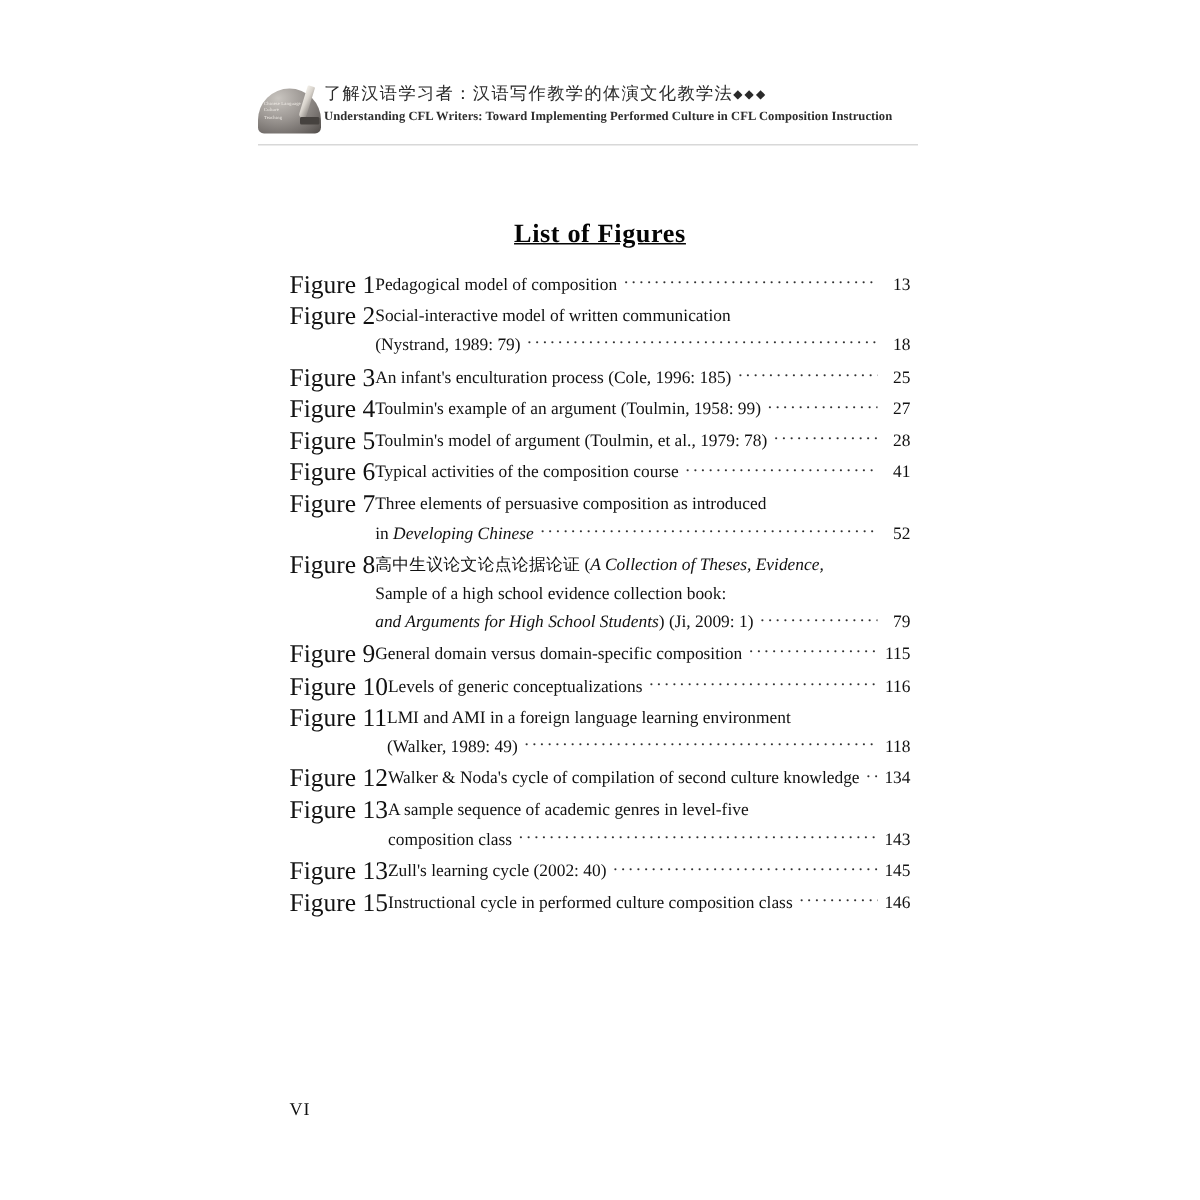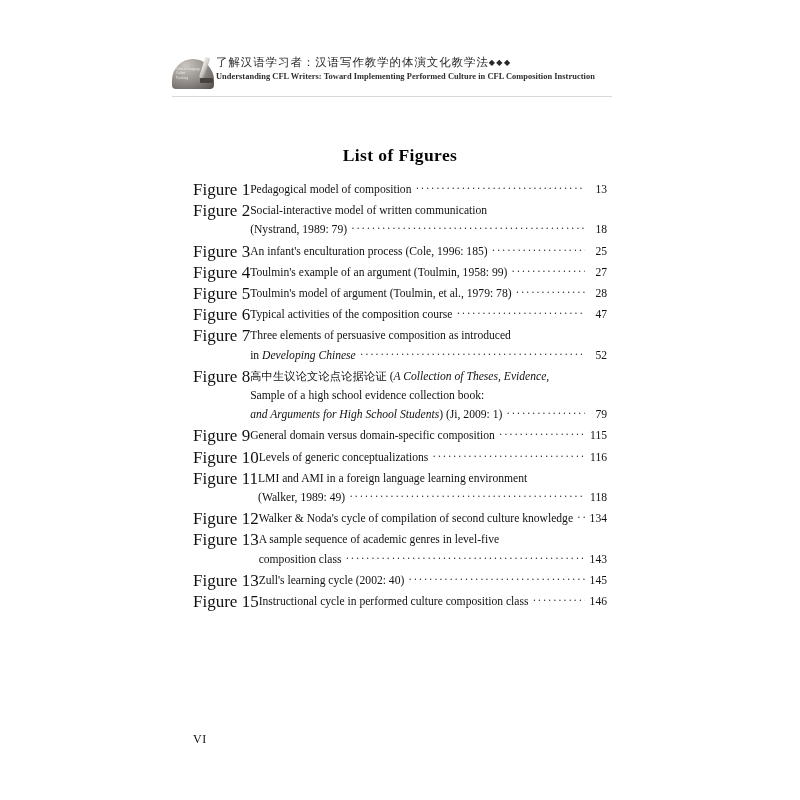--- a/index.html
+++ b/index.html
@@ -121,20 +121,21 @@
   .page-title {
     position: absolute;
     left: 0;
     top: 145px;
     width: 800px;
     text-align: center;
     font-size: 17.5px;
     font-weight: bold;
     letter-spacing: 0.4px;
     color: #050505;
+    text-decoration: underline;
   }
 
   
   .fig-list {
     position: absolute;
     left: 193px;
     top: 180px;
     width: 414px;
   }
   .fig-entry {
@@ -276,21 +277,21 @@
           <span class="pg">28</span>
         </div>
       </div>
     </div>
     <div class="fig-entry">
       <div class="fig-label">Figure 6</div>
       <div class="fig-body">
         <div class="fig-line">
           <span class="txt"><span>Typical activities of the composition course</span></span>
           <span class="leader">···········································································································································</span>
-          <span class="pg">47</span>
+          <span class="pg">41</span>
         </div>
       </div>
     </div>
     <div class="fig-entry">
       <div class="fig-label">Figure 7</div>
       <div class="fig-body">
         <div class="fig-line noleader">
           <span class="txt"><span>Three elements of persuasive composition as introduced</span></span>
         </div>
         <div class="fig-line">

